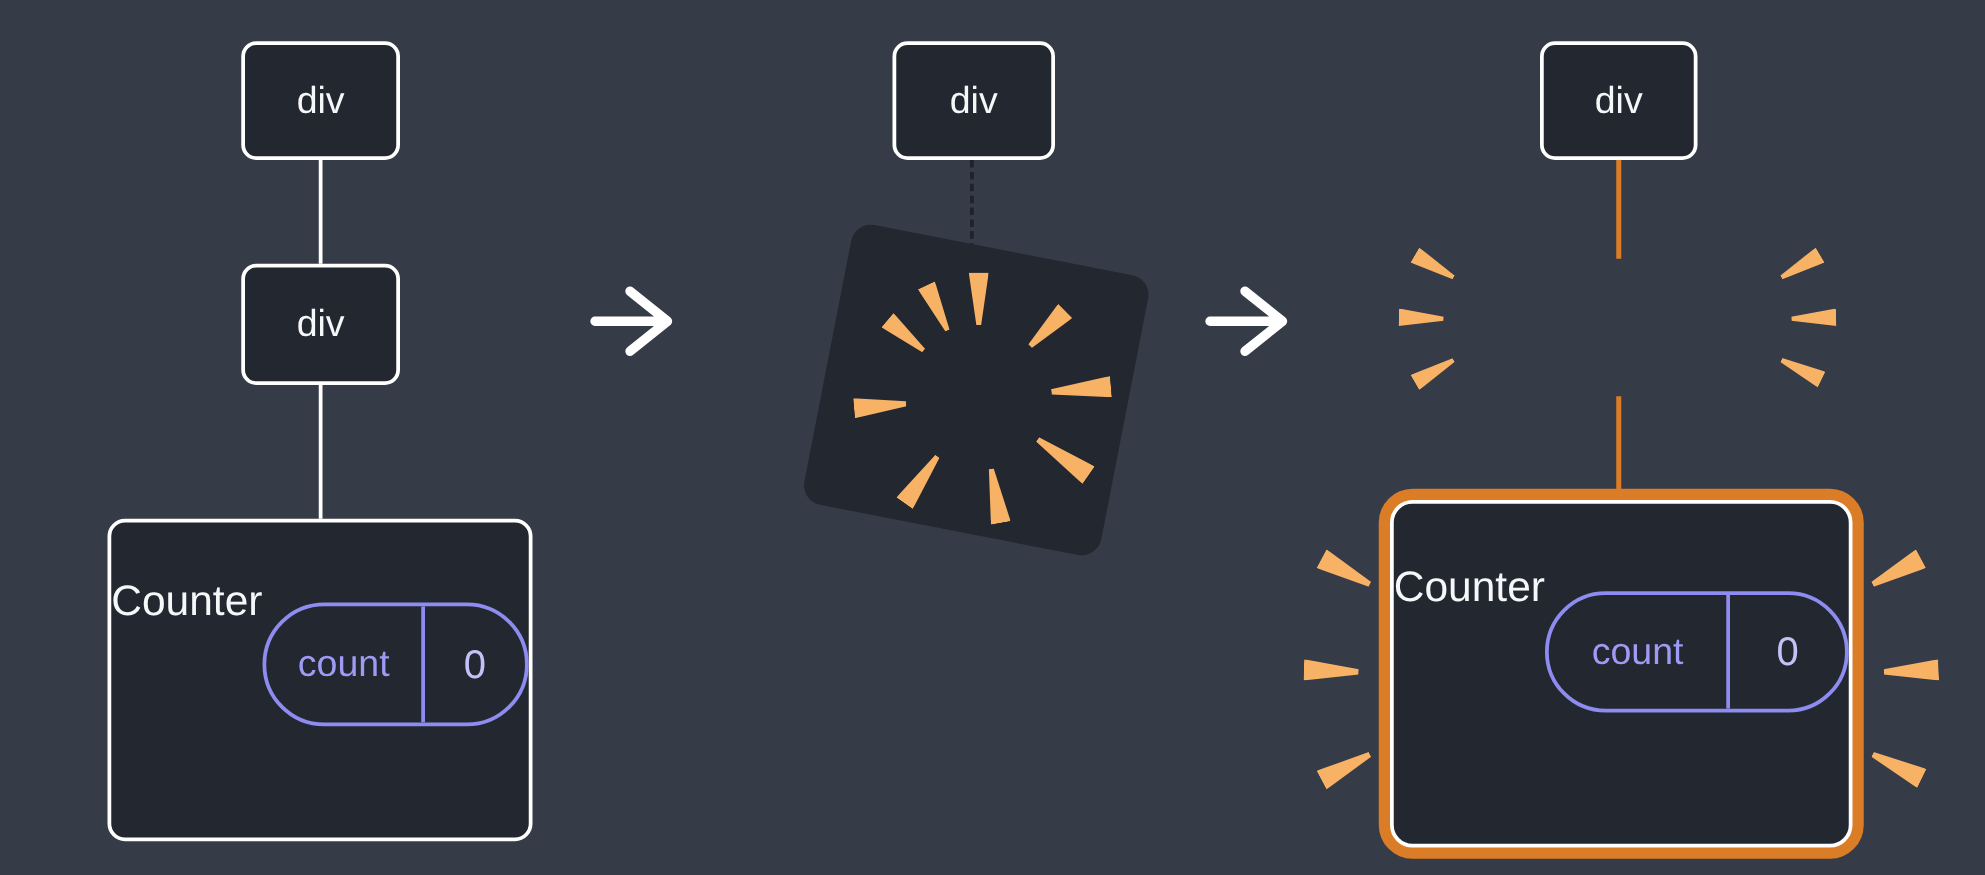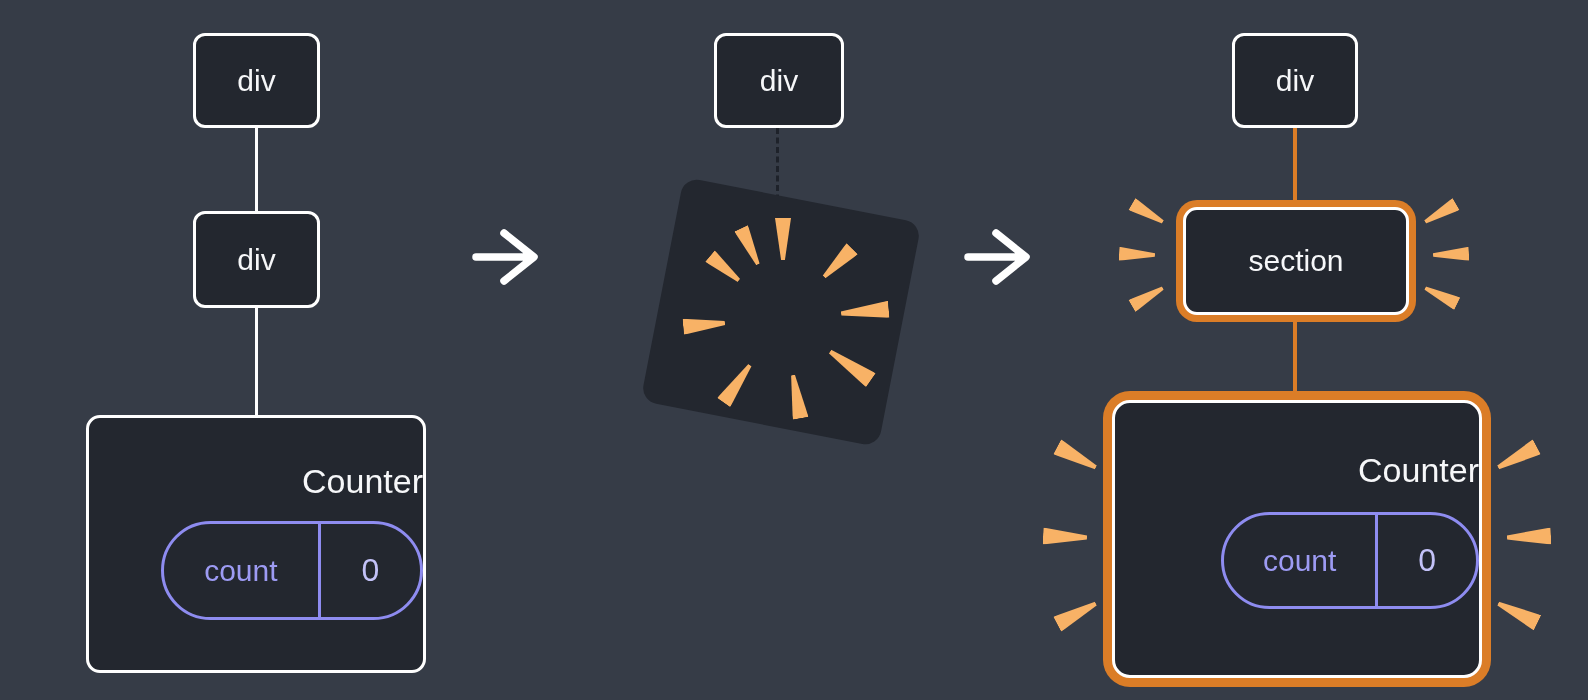--- a/index.html
+++ b/index.html
@@ -39,21 +39,21 @@
     position:absolute;width:0;
     border-left:3px dashed var(--dashed_edge);
   }
 
   .counter-card{
     position:absolute;
     background:var(--node_fill);
     border:3px solid var(--node_border);
     border-radius:14px;
     box-sizing:border-box;
-    display:flex;flex-direction:column;align-items:flex-end;
+    display:flex;flex-direction:row;align-items:flex-start;
   }
   .counter-title{font-size:34px;font-weight:500;color:var(--text);}
 
   .state-pill{
     display:flex;align-items:stretch;
     border:3px solid var(--state_border);
     border-radius:60px;
     box-sizing:border-box;
     overflow:hidden;
     background:var(--node_fill);
@@ -146,23 +146,20 @@
       <path d="M6 32 H58 M34 8 L64 32 L34 56" fill="none" stroke="#FFFFFF" stroke-width="7.5" stroke-linecap="round" stroke-linejoin="round"></path>
     </svg>
   </div>
 
   <div class="dom-node" style="left:1232px;top:33px;width:126px;height:95px;">
     <span>div</span>
   </div>
 
   <div class="edge-orange" style="left:1293px;top:128px;width:4px;height:79px;"></div>
 
-  <div class="dom-node highlighted" style="left:1183px;top:207px;width:226px;height:108px;border-radius:14px;">
-    <span>section</span>
-  </div>
 
   <div class="spark" style="left:1425px;top:215px;width:36px;height:14px;transform:rotate(-30deg);"></div>
   <div class="spark" style="left:1433px;top:248px;width:36px;height:14px;transform:rotate(-2deg);"></div>
   <div class="spark" style="left:1425px;top:281px;width:36px;height:14px;transform:rotate(26deg);"></div>
   <div class="spark" style="left:1163px;top:215px;width:36px;height:14px;transform:rotate(-150deg);"></div>
   <div class="spark" style="left:1155px;top:248px;width:36px;height:14px;transform:rotate(182deg);"></div>
   <div class="spark" style="left:1163px;top:281px;width:36px;height:14px;transform:rotate(150deg);"></div>
 
   <div class="edge-orange" style="left:1293px;top:317px;width:4px;height:83px;"></div>
 

